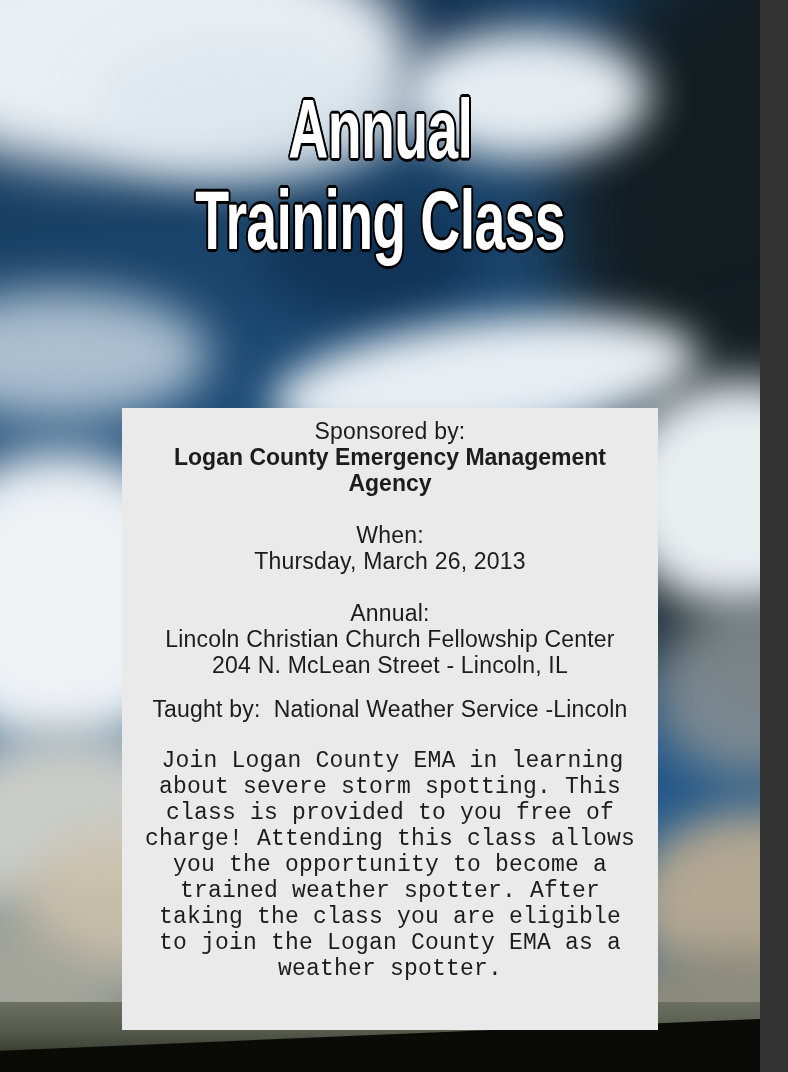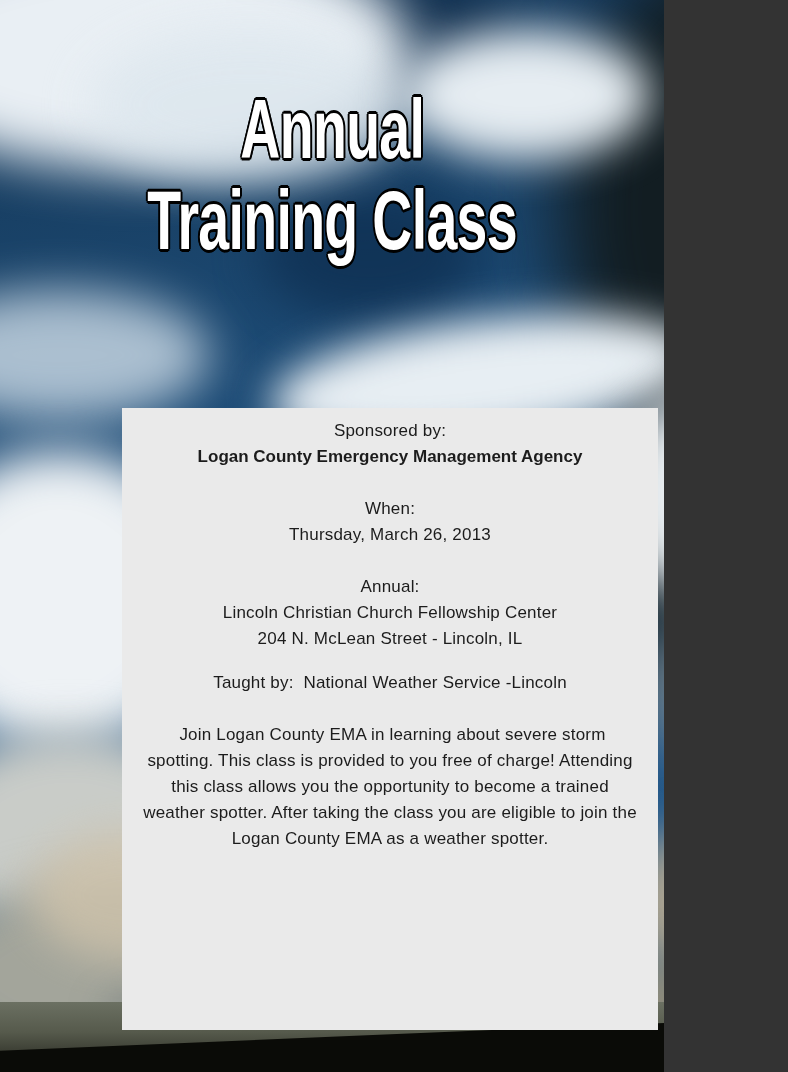--- a/index.html
+++ b/index.html
@@ -1,17 +1,17 @@
 <!DOCTYPE html>
 <html><head>
 <meta charset="utf-8">
 <style>
   html,body{margin:0;padding:0;background:#333;}
   .poster{
-    position:relative;width:664px;height:1072px;overflow:hidden;
+    position:relative;width:760px;height:1072px;overflow:hidden;
     background:linear-gradient(168deg,#16385a 0%,#183f63 15%,#1c4a74 35%,#1d5181 55%,#24598a 78%,#2e5f8c 100%);
     font-family:"Liberation Sans",sans-serif;
   }
   
   .c{position:absolute;border-radius:50%;}
   .c-navy1{left:230px;top:-30px;width:280px;height:130px;background:#102e4d;filter:blur(22px);opacity:.9;}
   .c-navy2{left:260px;top:190px;width:220px;height:130px;background:#0f3154;filter:blur(24px);opacity:.85;}
   .c-right-dark{left:560px;top:-90px;width:520px;height:600px;background:#121d22;filter:blur(36px);}
   .c-right-dark2{left:610px;top:330px;width:430px;height:430px;background:#182429;filter:blur(32px);}
   .c-tl-white{left:-130px;top:-70px;width:540px;height:240px;background:#e9eff4;filter:blur(26px);}
@@ -38,27 +38,27 @@
   .title-line span{
     display:inline-block;transform:scaleX(0.66);transform-origin:center;
     font-weight:700;font-size:84px;letter-spacing:-1px;color:#ffffff;white-space:nowrap;
     text-shadow:-3px 0 0 #000,3px 0 0 #000,0 -3px 0 #000,0 3px 0 #000,
                 -2px -2px 0 #000,2px -2px 0 #000,-2px 2px 0 #000,2px 2px 0 #000;
   }
   
   .info-box{
     position:absolute;left:122px;top:408px;width:536px;height:622px;box-sizing:border-box;
     background:#eaeaea;padding:10px 17px 0;z-index:6;color:#1c1c1c;
-    font-size:17px;line-height:26px;letter-spacing:0.2px;
+    font-size:23px;line-height:26px;letter-spacing:0.2px;
   }
   .info-box p{margin:0;text-align:center;}
   .bold{font-weight:700;letter-spacing:0;}
   .sp{margin-top:26px !important;}
   .sp-sm{margin-top:18px !important;}
-  .desc{text-align:right;text-indent:5px;}
+  .desc{text-align:right;text-indent:5px;font-family:Liberation Mono, monospace;}
   .pre{white-space:pre-wrap;}
 </style>
 </head>
 <body>
 
 <div class="poster">
 
   <div>
     <div class="c c-navy1"></div>
     <div class="c c-navy2"></div>

